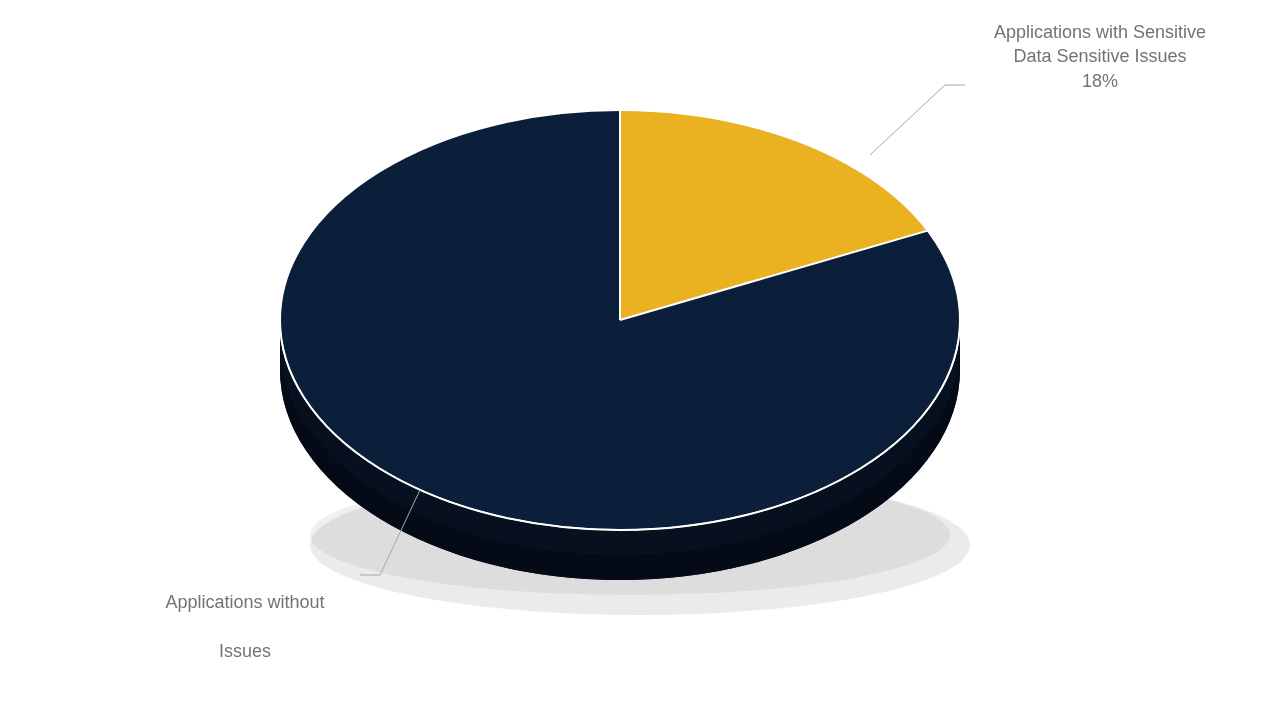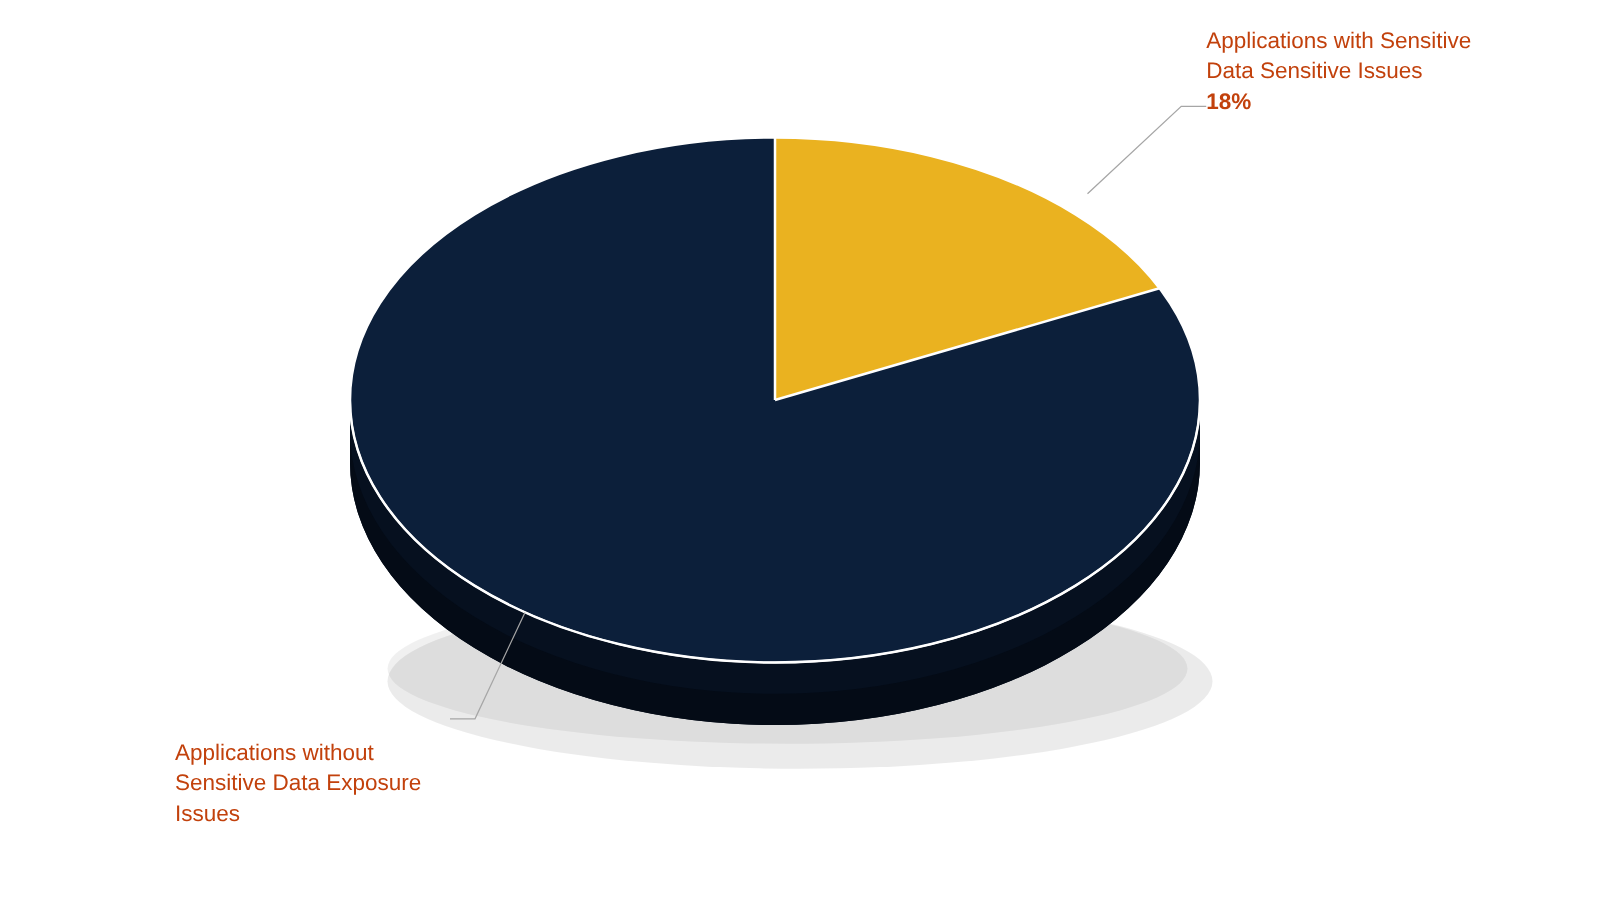--- a/index.html
+++ b/index.html
@@ -13,28 +13,29 @@
     overflow: hidden;
   }
   .chart-wrap {
     position: absolute;
     left: 0; top: 0;
     width: 1280px;
     height: 720px;
   }
   .label {
     position: absolute;
-    color: #c2410c;
+    color: #737373;
     font-size: 18px;
     line-height: 1.35;
+    text-align: center;
     font-weight: 400;
   }
   .label .pct {
     display: block;
-    font-weight: 700;
+    font-weight: 400;
   }
   .leader {
     position: absolute;
     stroke: #a6a6a6;
     stroke-width: 1;
     fill: none;
   }
   svg { display: block; }
 </style>
 </head>
@@ -86,19 +87,19 @@
     <polyline class="leader" points="420,490 380,575 360,575"></polyline>
 
   </svg>
 
   <div class="label" style="left:965px; top:20px; width:270px;">
     <span>Applications with Sensitive</span><br>
     <span>Data Sensitive Issues</span>
     <span class="pct">18%</span>
   </div>
 
-  <div class="label" style="left:140px; top:590px; width:230px;">
+  <div class="label" style="left:130px; top:590px; width:230px;">
     <span>Applications without</span><br>
-    <span>Sensitive Data Exposure</span><br>
+    <br>
     <span>Issues</span>
   </div>
 
 </div>
 
 </body></html>

